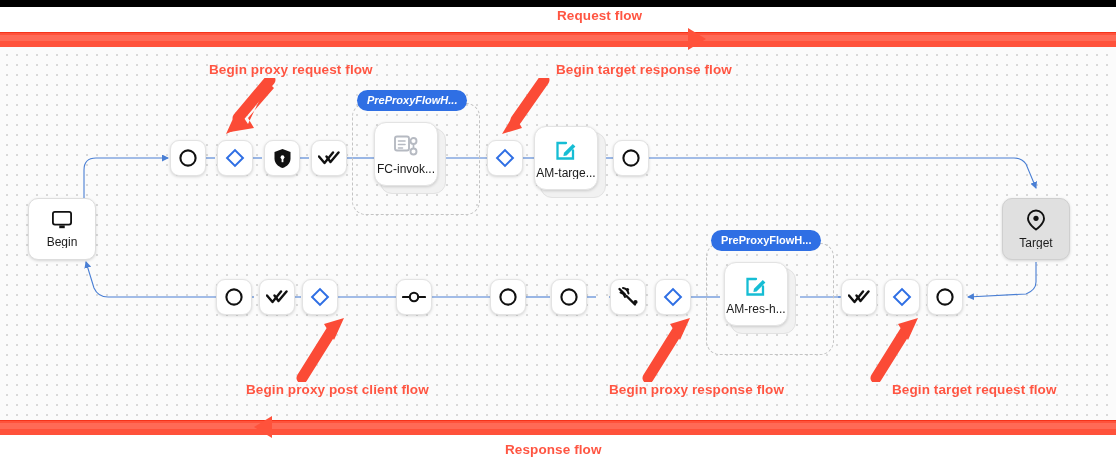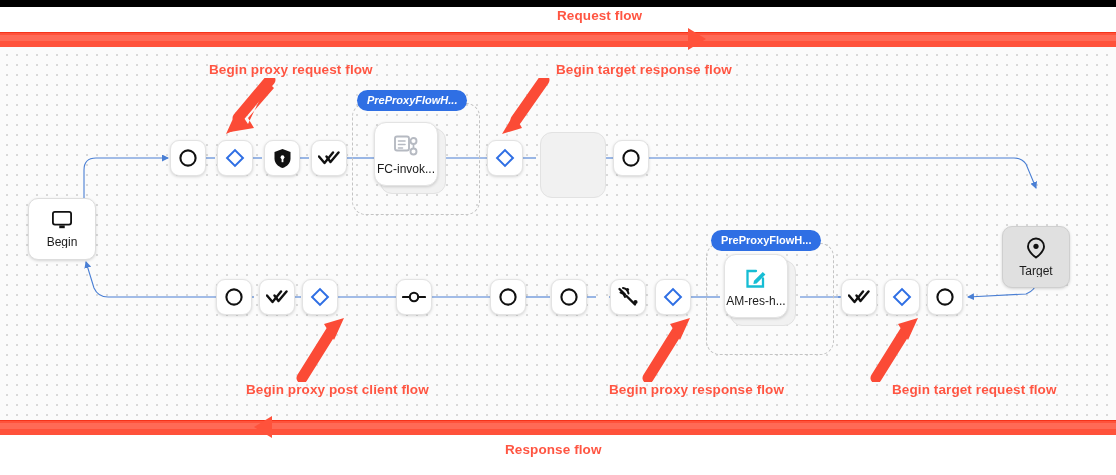--- a/index.html
+++ b/index.html
@@ -206,21 +206,21 @@
   <div class="anno anno-e">Begin target request flow</div>
 
   <div class="node endpoint" style="left:28px;top:198px;">
     <svg class="ico" width="22" height="20" viewBox="0 0 24 22">
       <rect x="2" y="2" width="20" height="14" rx="2.2" fill="none" stroke="#111" stroke-width="2"></rect>
       <rect x="9" y="17" width="6" height="3" fill="#111"></rect>
     </svg>
     <span class="node-label">Begin</span>
   </div>
 
-  <div class="node endpoint target" style="left:1002px;top:198px;margin-top:28px;">
+  <div class="node endpoint target" style="left:1002px;top:198px;">
     <svg class="ico" width="18" height="22" viewBox="0 0 18 22">
       <path d="M9,1.5 C13.4,1.5 17,5.1 17,9.5 C17,15 9,20.5 9,20.5 C9,20.5 1,15 1,9.5 C1,5.1 4.6,1.5 9,1.5 Z" fill="none" stroke="#111" stroke-width="1.9"></path>
       <circle cx="9" cy="9.3" r="2.6" fill="#111"></circle>
     </svg>
     <span class="node-label">Target</span>
   </div>
 
   <div class="node sq" style="left:170px;top:140px;">
     <svg class="ico" width="20" height="20" viewBox="0 0 20 20">
       <circle cx="10" cy="10" r="7.6" fill="none" stroke="#111" stroke-width="2.1"></circle>
@@ -266,20 +266,27 @@
   </div>
 
   <div class="node sq" style="left:487px;top:140px;">
     <svg class="ico" width="20" height="20" viewBox="0 0 20 20">
       <rect x="4.4" y="4.4" width="11.2" height="11.2" transform="rotate(45 10 10)" fill="none" stroke="#2f6fe4" stroke-width="2"></rect>
     </svg>
   </div>
 
   <div class="policy-wrap" style="left:534px;top:126px;width:76px;height:76px;">
     <div class="shadowcard"></div>
+    <div class="node big">
+      <svg class="ico" width="24" height="24" viewBox="0 0 24 24">
+        <path d="M19,12.5 L19,20.5 L3.5,20.5 L3.5,5 L12,5" fill="none" stroke="#16bdd4" stroke-width="2.3" stroke-linecap="round"></path>
+        <path d="M10,14.8 L18.8,6 L21.4,8.6 L12.6,17.4 L9.4,18 Z" fill="#16bdd4"></path>
+      </svg>
+      <span class="node-label">AM-targe...</span>
+    </div>
   </div>
 
   <div class="node sq" style="left:613px;top:140px;">
     <svg class="ico" width="20" height="20" viewBox="0 0 20 20">
       <circle cx="10" cy="10" r="7.6" fill="none" stroke="#111" stroke-width="2.1"></circle>
     </svg>
   </div>
 
   <div class="node sq" style="left:216px;top:279px;">
     <svg class="ico" width="20" height="20" viewBox="0 0 20 20">
@@ -332,21 +339,21 @@
 
   <div class="node sq" style="left:655px;top:279px;">
     <svg class="ico" width="20" height="20" viewBox="0 0 20 20">
       <rect x="4.4" y="4.4" width="11.2" height="11.2" transform="rotate(45 10 10)" fill="none" stroke="#2f6fe4" stroke-width="2"></rect>
     </svg>
   </div>
 
   <div class="group" style="left:706px;top:243px;width:126px;height:110px;"></div>
   <div class="group-chip" style="left:711px;top:230px;">PreProxyFlowH...</div>
 
-  <div class="policy-wrap" style="left:724px;top:254px;width:76px;height:76px;padding-left:44px;">
+  <div class="policy-wrap" style="left:724px;top:262px;width:76px;height:76px;padding-left:44px;">
     <div class="shadowcard"></div>
     <div class="node big">
       <svg class="ico" width="24" height="24" viewBox="0 0 24 24">
         <path d="M19,12.5 L19,20.5 L3.5,20.5 L3.5,5 L12,5" fill="none" stroke="#16bdd4" stroke-width="2.3" stroke-linecap="round"></path>
         <path d="M10,14.8 L18.8,6 L21.4,8.6 L12.6,17.4 L9.4,18 Z" fill="#16bdd4"></path>
       </svg>
       <span class="node-label">AM-res-h...</span>
     </div>
   </div>
 

